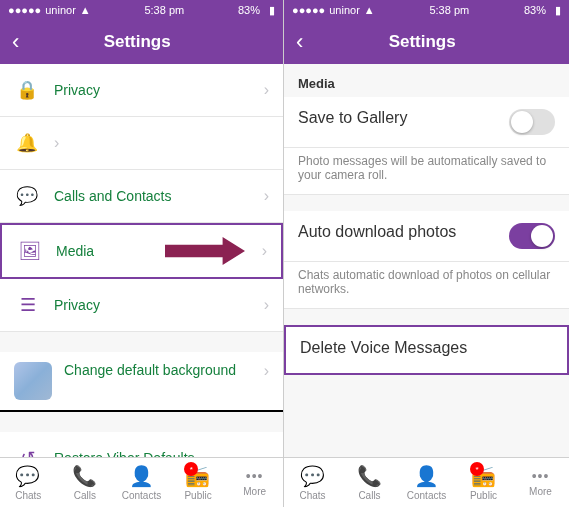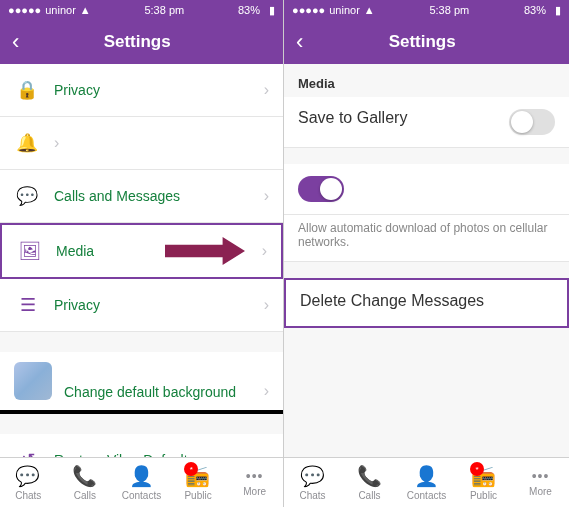--- a/index.html
+++ b/index.html
@@ -206,24 +206,24 @@
       padding: 12px 14px 6px;
       background: #f7f7f7;
     }
     .detail-gap {
       height: 16px;
       background: #f7f7f7;
     }
     
     .bg-item {
       display: flex;
-      align-items: flex-end;
+      align-items: flex-start;
       padding: 10px 14px;
       background: white;
-      border-bottom: 4px solid #000000;
+      border-bottom: 2px solid #000000;
       min-height: 50px;
     }
     .bg-swatch {
       width: 38px;
       height: 38px;
       border-radius: 6px;
       background: linear-gradient(135deg, #b0c4e8 0%, #8ab0d8 50%, #a0b8d4 100%);
       margin-right: 12px;
     }
   </style>
@@ -258,21 +258,21 @@
       <span class="chevron">›</span>
     </div>
 
     <div class="settings-item">
       <div class="settings-item-icon">🔔</div>
       <span class="chevron">›</span>
     </div>
 
     <div class="settings-item">
       <div class="settings-item-icon">💬</div>
-      <span class="settings-item-label">Calls and Messages</span>
+      <span class="settings-item-label">Calls and Contacts</span>
       <span class="chevron">›</span>
     </div>
 
     <div class="settings-item highlighted arrow-container" style="position:relative;">
       <div class="settings-item-icon">🖼</div>
       <span class="settings-item-label">Media</span>
 
       <div style="
         position:absolute;
         right: 36px;
@@ -354,38 +354,40 @@
   <div class="detail-list">
     <div class="section-header-label">Media</div>
 
     <div class="detail-section">
       <div class="detail-item">
         <span class="detail-item-label">Save to Gallery</span>
         <div class="toggle toggle-off">
           <div class="toggle-knob"></div>
         </div>
       </div>
+      <div class="detail-item-desc">Photo messages will be automatically saved to your camera roll.</div>
     </div>
 
     <div class="detail-gap"></div>
 
     <div class="detail-section">
       <div class="detail-item">
+        <span class="detail-item-label">Auto download photos</span>
         <div class="toggle toggle-on">
           <div class="toggle-knob"></div>
         </div>
       </div>
-      <div class="detail-item-desc">Allow automatic download of photos on cellular networks.</div>
+      <div class="detail-item-desc">Chats automatic download of photos on cellular networks.</div>
     </div>
 
     <div class="detail-gap"></div>
 
     <div class="detail-section">
       <div class="detail-item" style="border: 2px solid #7b3fa0; margin: 0;">
-        <span class="detail-item-label">Delete Change Messages</span>
+        <span class="detail-item-label">Delete Voice Messages</span>
       </div>
     </div>
 
   </div>
 
   <div class="tab-bar">
     <div class="tab-item">
       <span class="tab-icon">💬</span>
       <span>Chats</span>
     </div>

